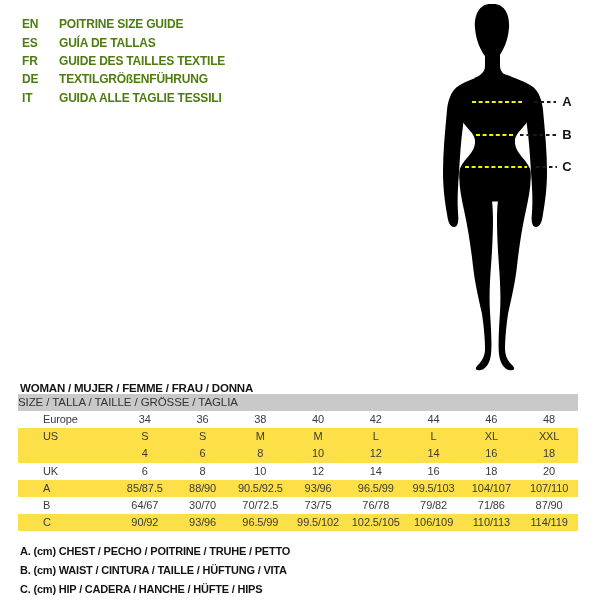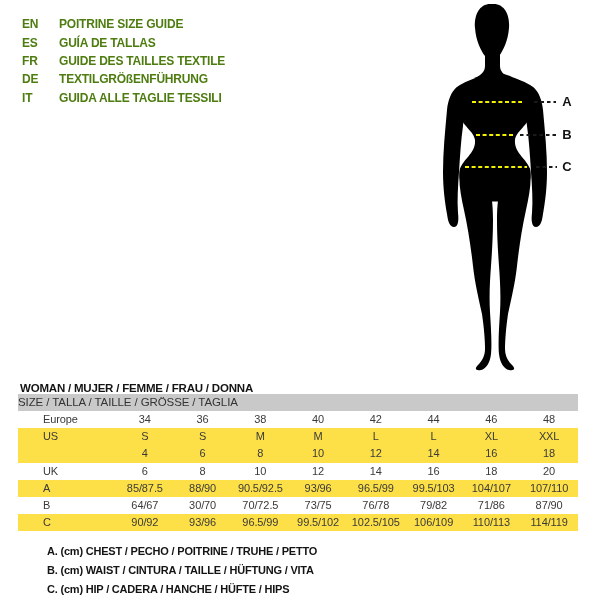--- a/index.html
+++ b/index.html
@@ -21,21 +21,21 @@
   .woman-line{position:absolute;left:20px;top:382px;font-weight:bold;font-size:11.5px;letter-spacing:-0.2px;color:#141414;}
   
   .size-table{position:absolute;left:18px;top:394px;width:560px;font-size:11px;color:#3a3a3a;letter-spacing:-0.1px;}
   .thead{background:#c9c9c9;height:17px;line-height:17px;font-size:11.5px;color:#333;}
   .trow{display:flex;height:17.2px;line-height:17.2px;}
   .trow.shade{background:#fde047;}
   .tlabel{flex:0 0 73px;padding-left:5px;margin-left:20px;}
   .tcell{flex:1 1 0;text-align:center;}
   
   .legend{position:absolute;left:20px;top:542px;font-weight:bold;font-size:11px;letter-spacing:-0.2px;color:#141414;}
-  .legend-line{height:18.8px;display:flex;align-items:center;margin-left:27px;}
+  .legend-line{height:18.8px;display:flex;align-items:center;}
 </style>
 </head>
 <body>
 
 <div class="lang-block">
   <div class="lang-row">
     <span class="lang-code">EN</span>
     <span class="lang-label">POITRINE SIZE GUIDE</span>
   </div>
   <div class="lang-row">

